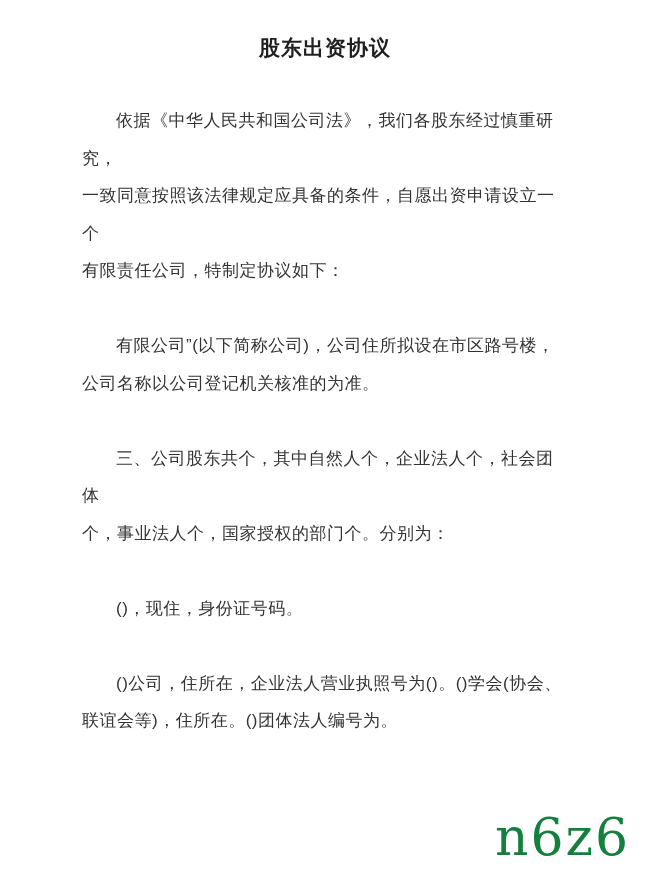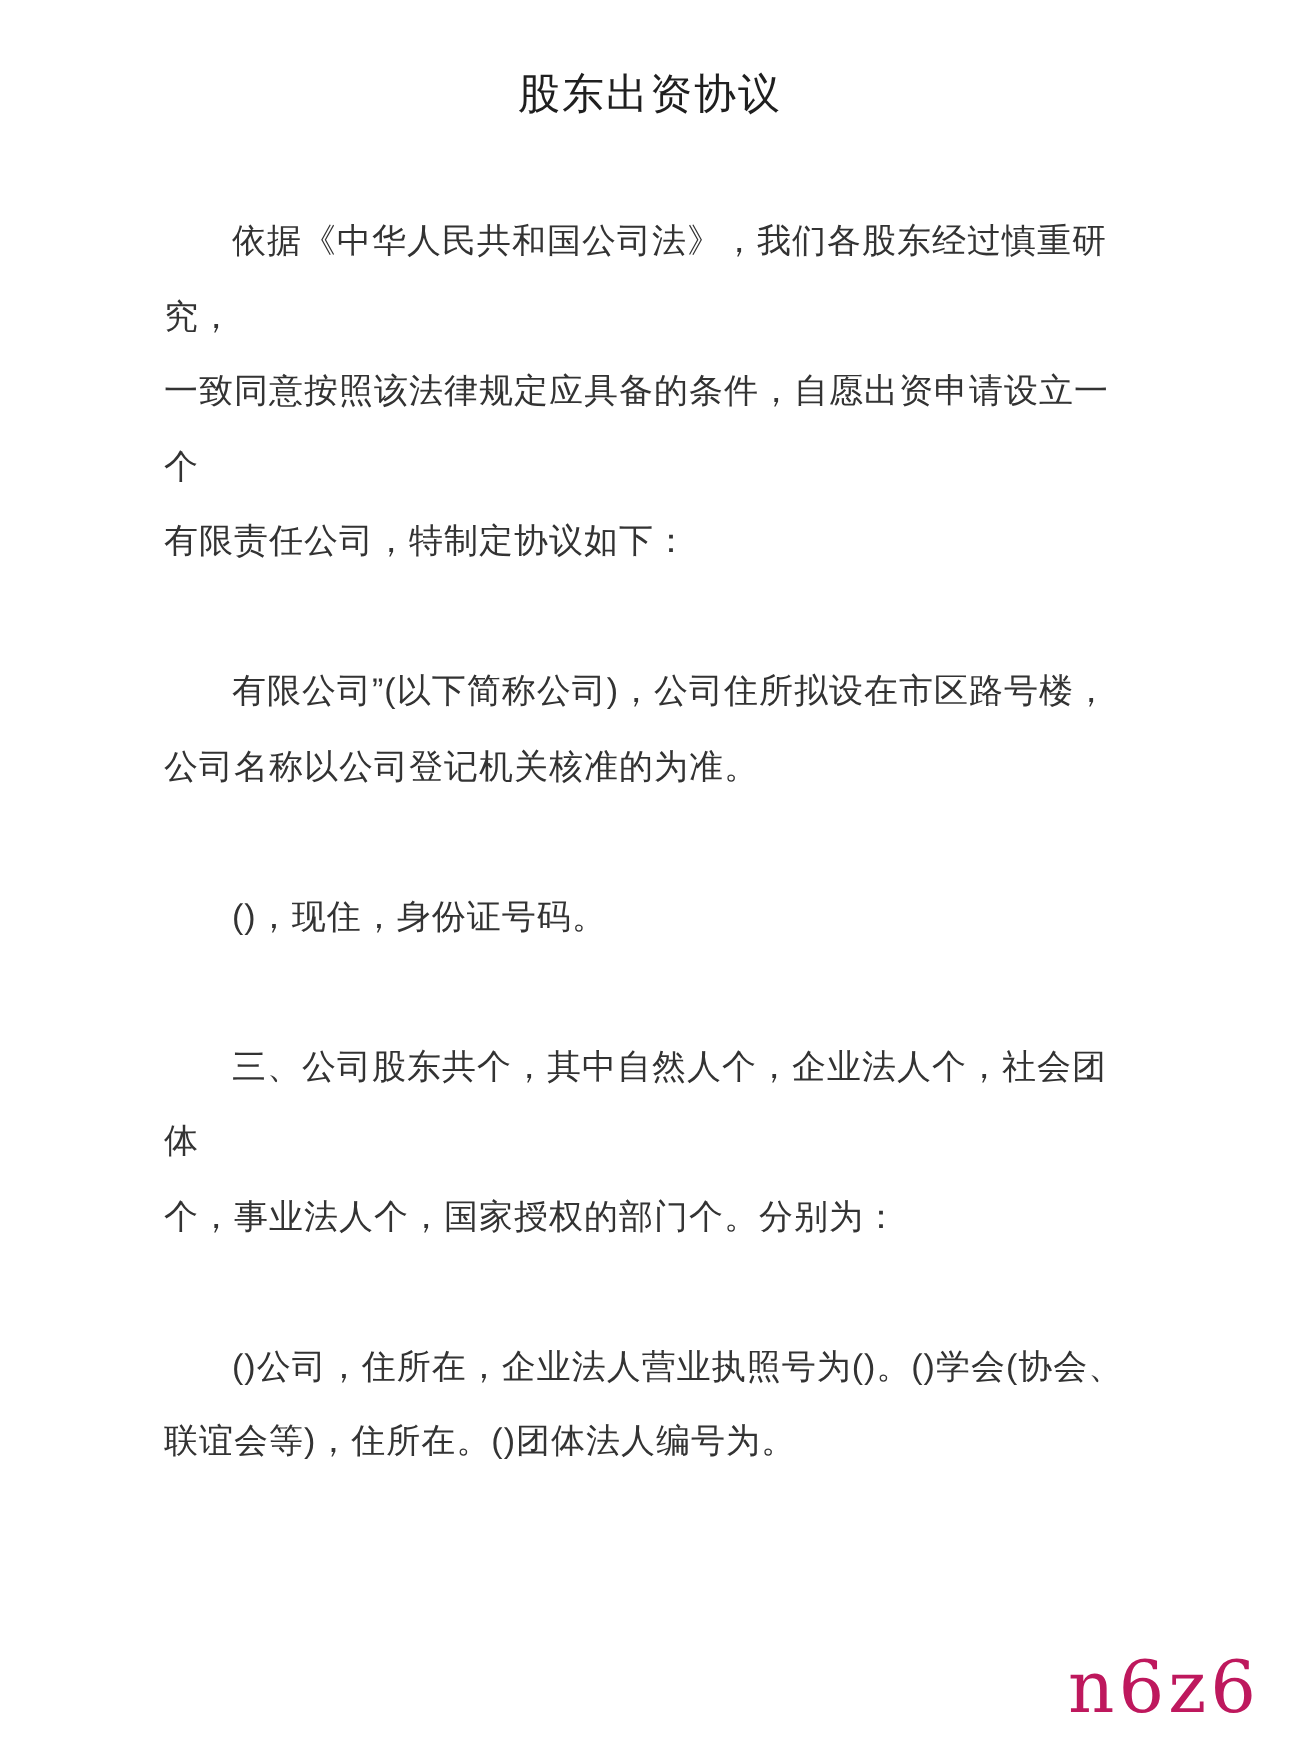--- a/index.html
+++ b/index.html
@@ -15,21 +15,21 @@
     background: #ffffff;
     overflow: hidden;
     font-family: "Liberation Sans", "DejaVu Sans", sans-serif;
   }
   .doc-title {
     margin: 34px 0 0 0;
     padding: 0;
     text-align: center;
     font-size: 21px;
     line-height: 28px;
-    font-weight: normal;
+    font-weight: bold;
     color: #1f1f1f;
     letter-spacing: 1px;
   }
   .doc-body {
     padding: 40px 82px 0 82px;
     color: #333333;
     font-size: 17px;
     line-height: 37.5px;
     text-align: left;
   }
@@ -37,41 +37,41 @@
     margin: 0 0 37.5px 0;
     white-space: pre-line;   
     text-indent: 2em;        
     letter-spacing: 0.5px;
   }
   .watermark {
     position: absolute;
     right: 20px;
     bottom: 8px;
     font-family: "DejaVu Serif", "Liberation Serif", serif;
-    font-size: 36px;
+    font-size: 52px;
     line-height: 1;
-    color: #be185d;
+    color: #15803d;
     letter-spacing: 2px;
     user-select: none;
     pointer-events: none;
   }
 </style>
 </head>
 <body>
 
 <div class="page">
   <h1 class="doc-title">股东出资协议</h1>
 
   <div class="doc-body">
       <p class="para">依据《中华人民共和国公司法》，我们各股东经过慎重研究，
 一致同意按照该法律规定应具备的条件，自愿出资申请设立一个
 有限责任公司，特制定协议如下：</p>
       <p class="para">有限公司”(以下简称公司)，公司住所拟设在市区路号楼，
 公司名称以公司登记机关核准的为准。</p>
-      <p class="para">()，现住，身份证号码。</p>
       <p class="para">三、公司股东共个，其中自然人个，企业法人个，社会团体
 个，事业法人个，国家授权的部门个。分别为：</p>
+      <p class="para">()，现住，身份证号码。</p>
       <p class="para">()公司，住所在，企业法人营业执照号为()。()学会(协会、
 联谊会等)，住所在。()团体法人编号为。</p>
     </div>
 
   <div class="watermark">n6z6</div>
 </div>
 
 </body></html>

